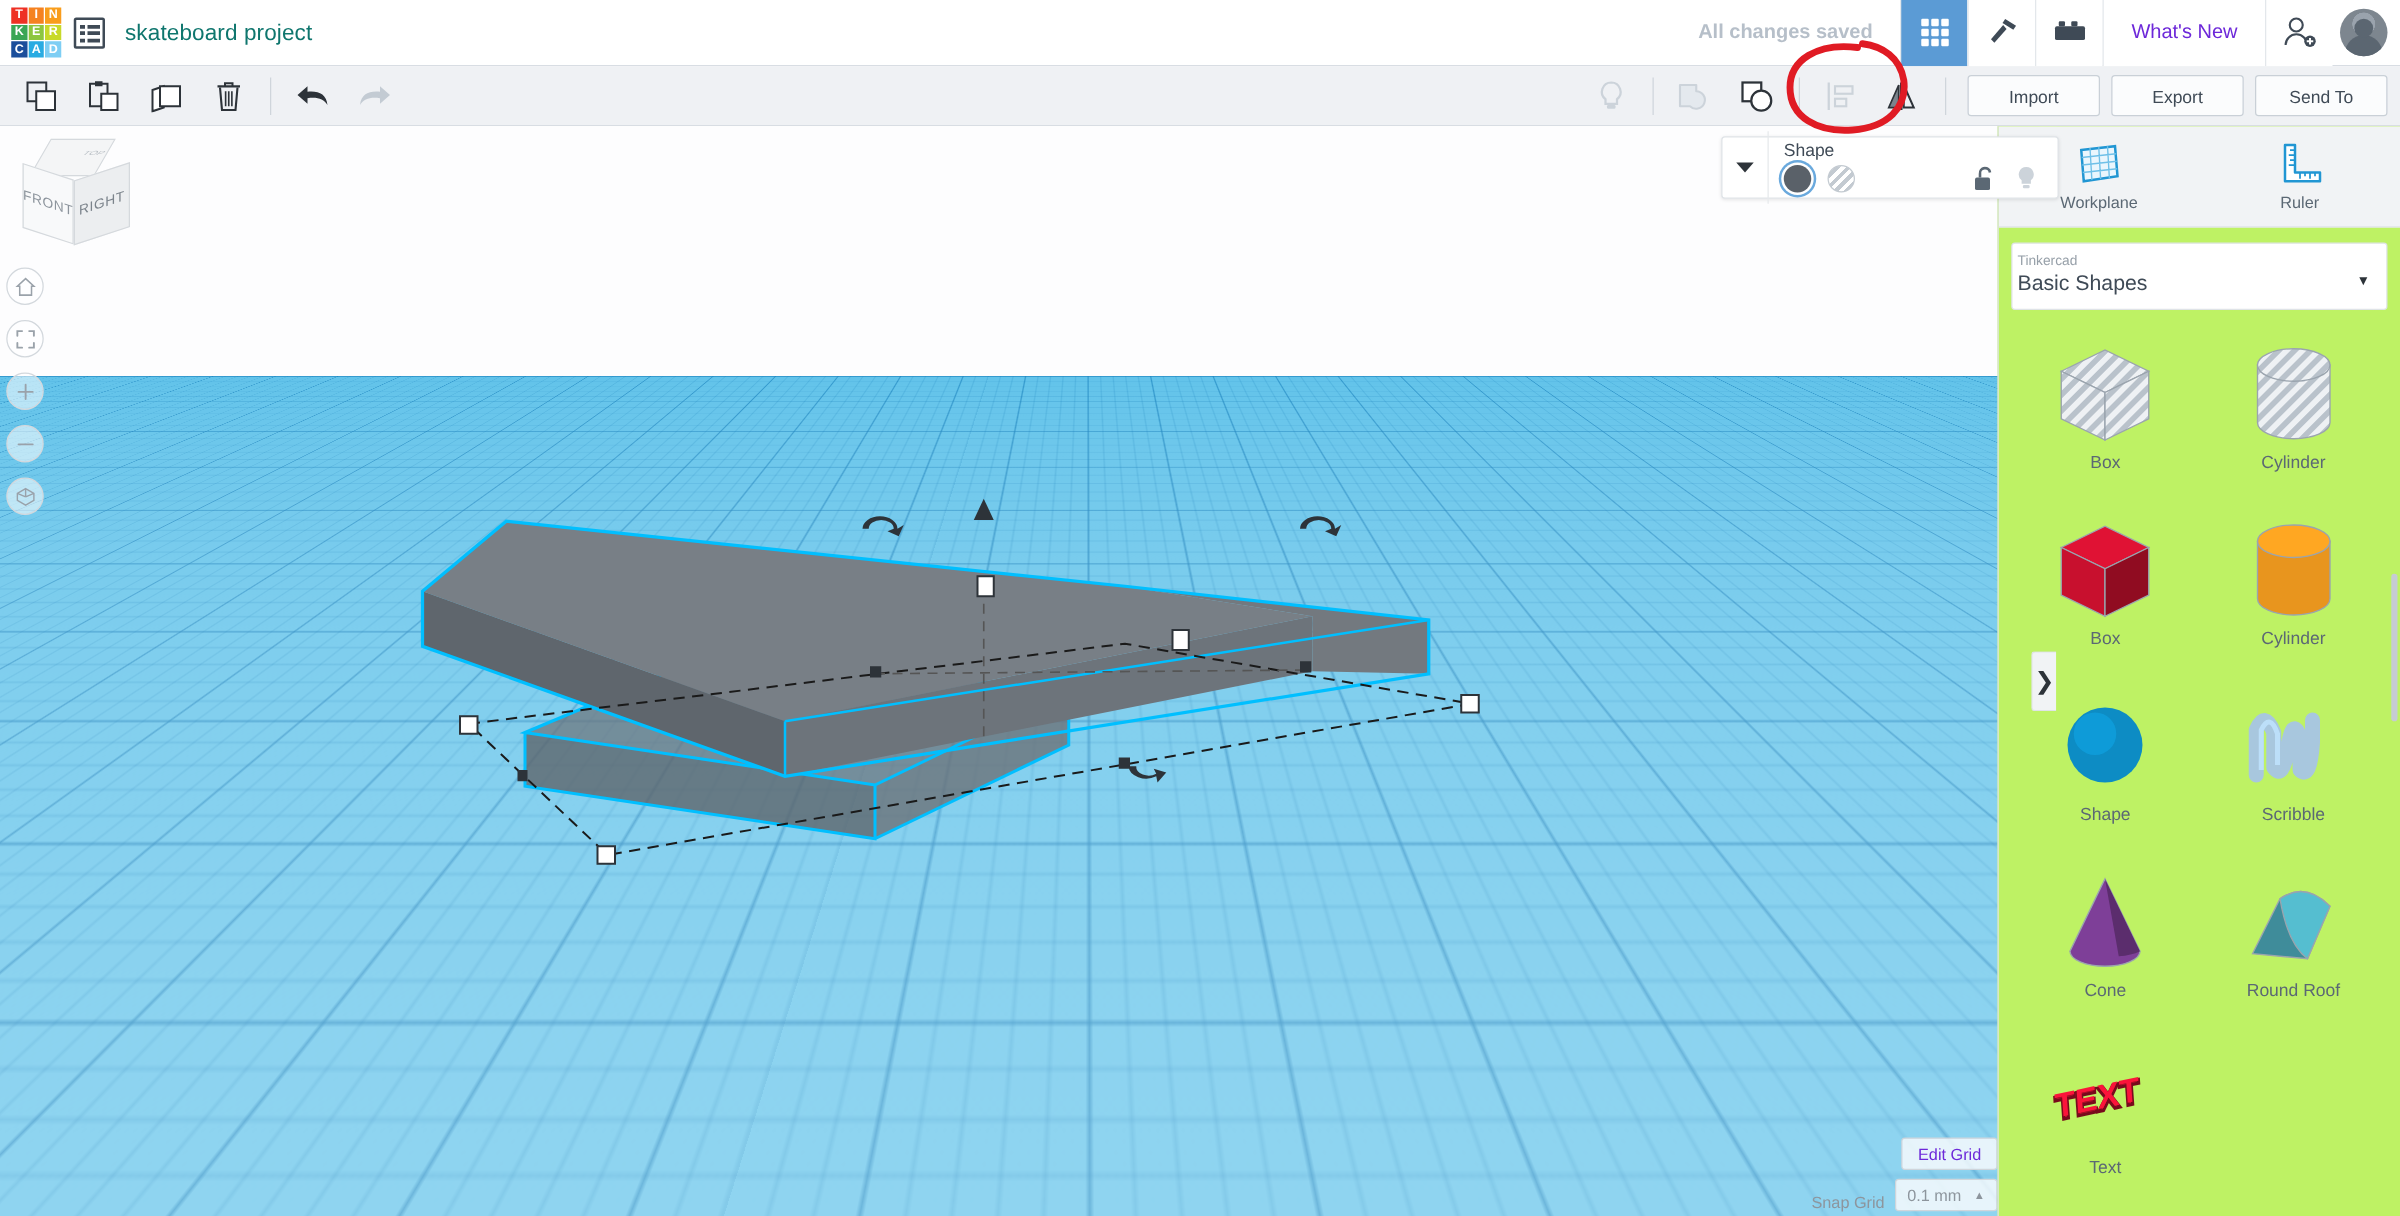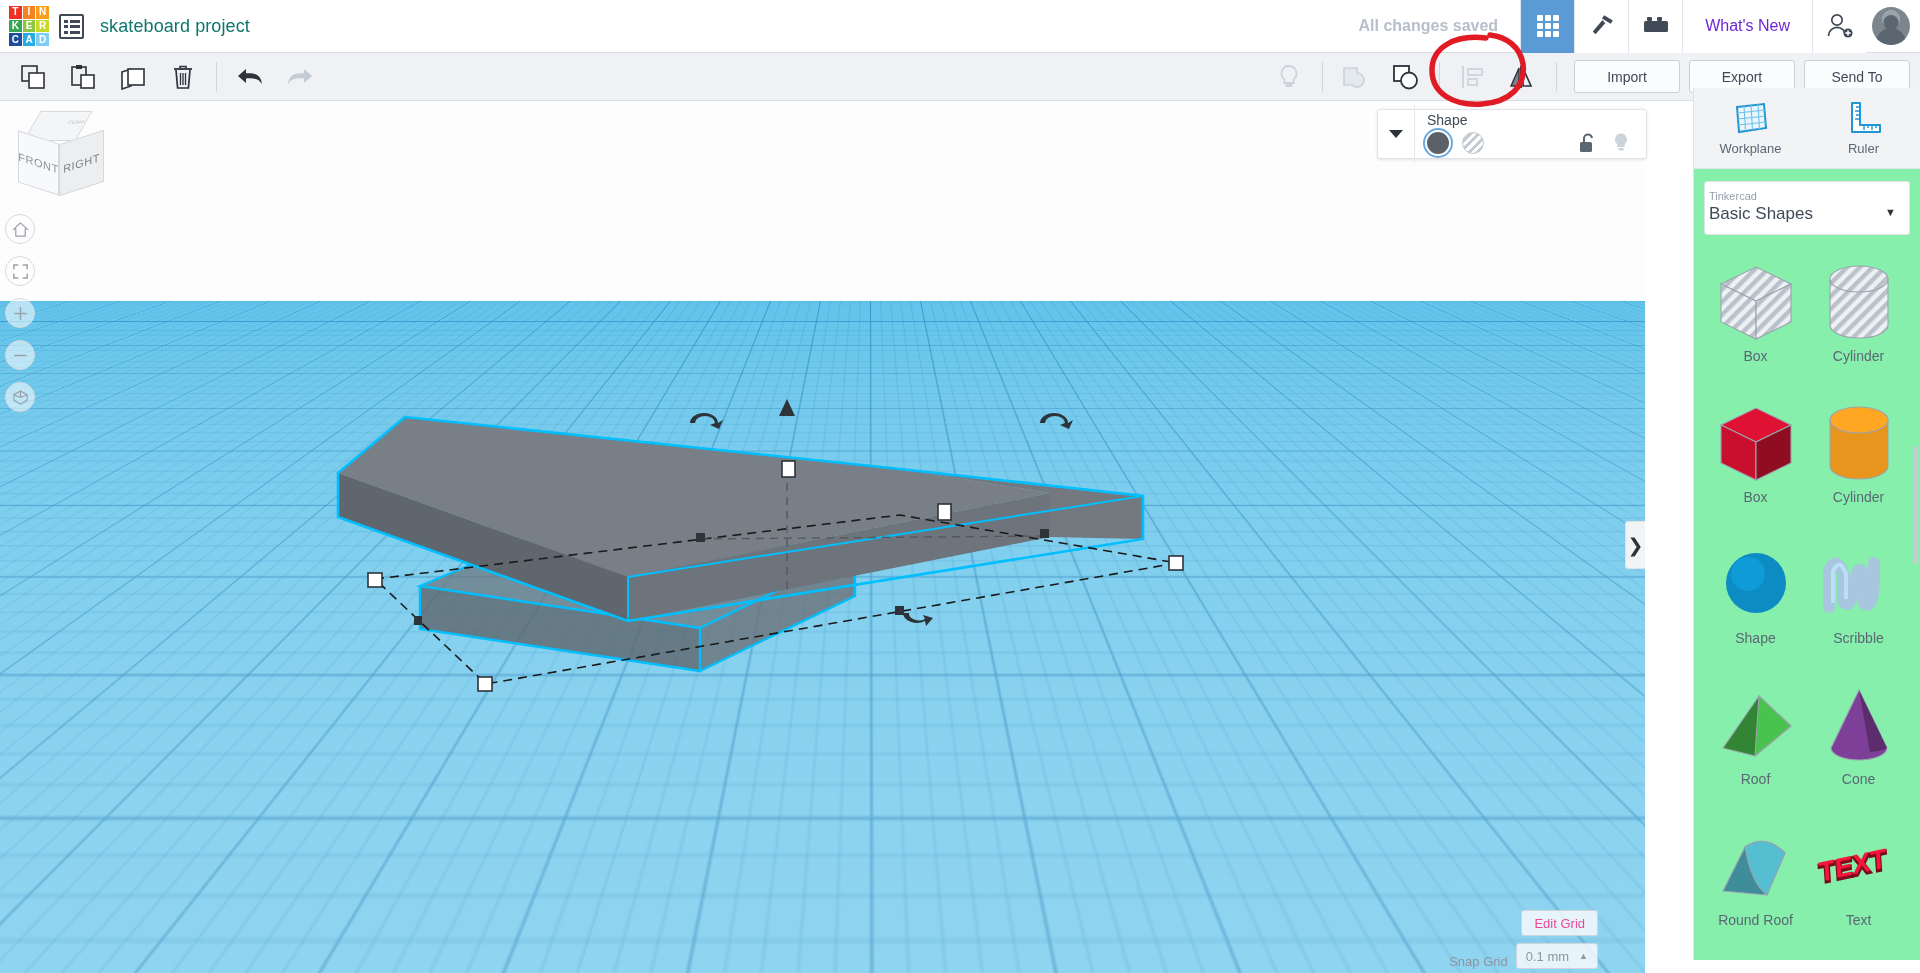--- a/index.html
+++ b/index.html
@@ -133,21 +133,21 @@
     color:#9aa2aa;box-sizing:border-box;
   }
 
   
   .obj{position:absolute;left:0;top:0;width:1645px;height:872px;pointer-events:none;}
 
   
   .editgrid{
     position:absolute;right:47px;bottom:37px;height:24px;padding:0 12px;
     border:1px solid #cfd5db;border-radius:3px;background:rgba(250,251,252,.82);
-    color:#ec4899;font-size:13px;display:flex;align-items:center;cursor:pointer;
+    color:#6d28d9;font-size:13px;display:flex;align-items:center;cursor:pointer;
   }
   .snapwrap{position:absolute;right:47px;bottom:4px;display:flex;align-items:flex-end;}
   .snaplbl{font-size:13px;color:#8d959d;margin-right:8px;}
   .snapsel{
     height:24px;padding:0 9px;border:1px solid #cfd5db;border-radius:3px;
     background:rgba(250,251,252,.82);color:#8d959d;font-size:13px;
     display:flex;align-items:center;gap:10px;cursor:pointer;
   }
 
   
@@ -174,22 +174,22 @@
   .swatch{width:22px;height:22px;border-radius:50%;margin-right:8px;cursor:pointer;}
   .swatch.solid{background:#5a6169;box-shadow:0 0 0 2px #fff,0 0 0 4px #6aa9dd;}
   .swatch.hole{
     background:repeating-linear-gradient(-45deg,#ffffff 0 3px,#c3cad1 3px 6px);
     border:1px solid #c3cad1;box-sizing:border-box;margin-left:5px;
   }
   .sp-icons{margin-left:auto;display:flex;align-items:center;gap:16px;padding-right:4px;}
 
   
   .sidebar{
-    position:absolute;right:0;top:88px;width:227px;height:872px;
-    background:#86efac;border-left:1px solid #dfe3e7;box-sizing:border-box;
+    position:absolute;right:0;top:101px;width:322px;height:872px;
+    background:#bef264;border-left:1px solid #dfe3e7;box-sizing:border-box;
     overflow:hidden;
   }
   .sb-tools{display:flex;height:80px;border-bottom:1px solid #dfe3e7;background:#f1f3f5;}
   .sb-tool{flex:1;display:flex;flex-direction:column;align-items:center;justify-content:center;
     cursor:pointer;gap:6px;}
   .sb-tool span{font-size:13px;color:#5b6874;}
   .dropdown{
     margin:12px 10px 0 10px;background:#fff;border:1px solid #dfe3e7;border-radius:3px;
     padding:8px 12px 10px 4px;position:relative;cursor:pointer;
   }
@@ -591,29 +591,20 @@
               <svg width="90" height="88" viewBox="0 0 90 88">
                 <path d="M15 66 L15 30 Q22 14 29 32 L29 60 Q36 70 40 46 Q44 18 50 36 L50 62 Q58 70 60 40 L60 22" fill="none" stroke="#a8c7de" stroke-width="12" stroke-linecap="round" stroke-linejoin="round"></path>
                 <path d="M19 62 L19 30 Q26 16 32 33 L32 58" fill="none" stroke="rgb(188,223,249)" stroke-width="4"></path>
               </svg>
             </div>
             <div class="nm">Scribble</div>
           </div>
           <div class="shapecell">
             <div class="thumb">
               <svg width="90" height="88" viewBox="0 0 90 88">
-                <path d="M12 66 L48 14 L80 44 L44 74 Z" fill="rgb(49,133,53)" stroke="#9aa4ae" stroke-width="1.1"></path>
-                <path d="M48 14 L80 44 L44 74 Z" fill="rgb(72,195,78)" stroke="#9aa4ae" stroke-width="1.1"></path>
-              </svg>
-            </div>
-            <div class="nm">Roof</div>
-          </div>
-          <div class="shapecell">
-            <div class="thumb">
-              <svg width="90" height="88" viewBox="0 0 90 88">
                 <path d="M45 8 L73 66 a28 12 0 0 1 -56 0 Z" fill="#7e3f98" stroke="#9aa4ae" stroke-width="1.1"></path>
                 <path d="M45 8 L56 70 a28 12 0 0 0 17 -4 Z" fill="rgb(91,45,109)"></path>
               </svg>
             </div>
             <div class="nm">Cone</div>
           </div>
           <div class="shapecell">
             <div class="thumb">
               <svg width="90" height="88" viewBox="0 0 90 88">
                 <path d="M12 68 L34 24 Q54 10 74 30 L56 72 Z" fill="rgb(63,140,154)" stroke="#9aa4ae" stroke-width="1.1"></path>

